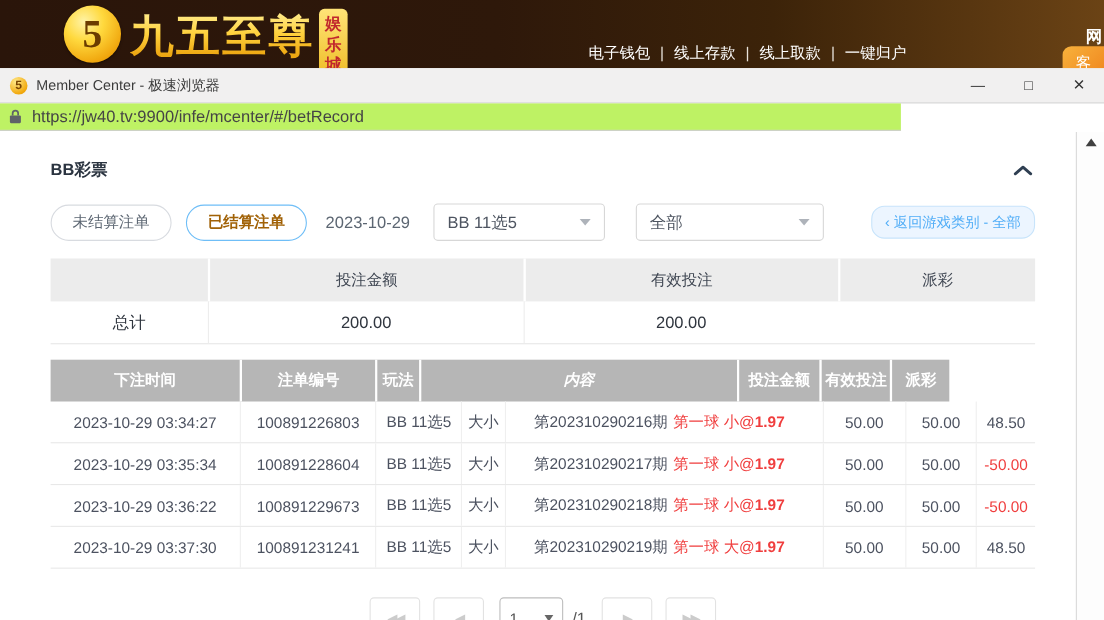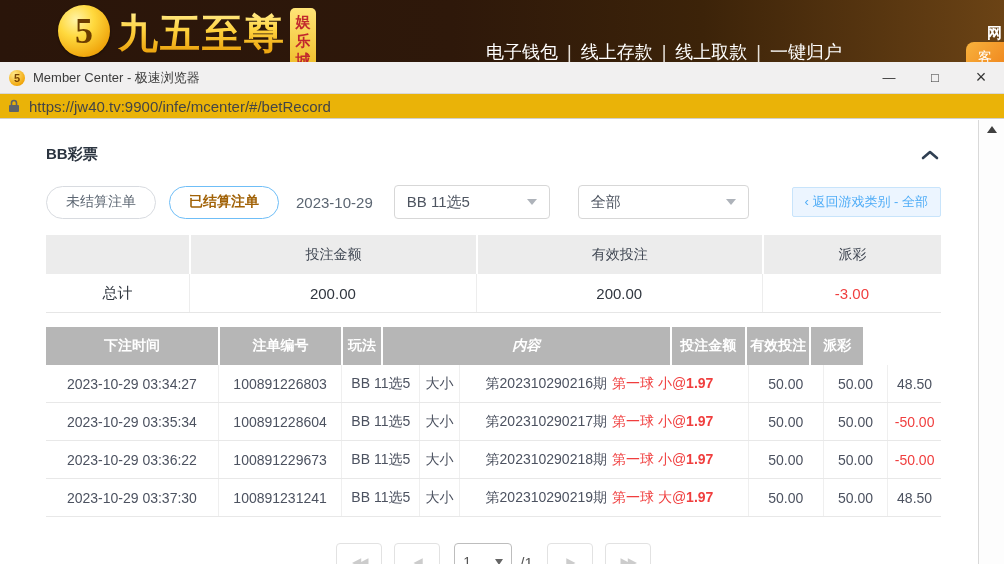--- a/index.html
+++ b/index.html
@@ -16,41 +16,41 @@
     display:flex; align-items:center; justify-content:center;
     box-shadow:0 1px 2px rgba(0,0,0,.5); }
   .logo-circle span { font-family:"Liberation Serif","DejaVu Serif",serif; font-size:36px;
     font-weight:bold; color:#6b3c00; line-height:1; }
   .logo-text { margin-left:8px; font-size:40px; font-weight:bold; letter-spacing:2px; line-height:56px;
     background:linear-gradient(180deg,#ffec8f 10%,#ffd23e 45%,#eda712 80%);
     -webkit-background-clip:text; background-clip:text; color:transparent; }
   .logo-badge { margin-left:4px; margin-top:3px; width:26px; padding:4px 0 2px 0; border-radius:5px;
     background:linear-gradient(180deg,#ffe477,#eebb25); text-align:center; }
   .logo-badge div { font-size:15px; font-weight:bold; color:#c1272d; line-height:19px; }
-  .top-nav { position:absolute; right:162px; top:40px; font-size:18px; color:#fff; white-space:nowrap; }
+  .top-nav { position:absolute; right:180px; top:40px; font-size:14px; color:#fff; white-space:nowrap; }
   .top-nav span.link { cursor:pointer; }
   .top-nav span.sep { margin:0 9px; color:#e8e2da; }
   .corner-text { position:absolute; right:2px; top:24px; font-size:15px; font-weight:bold; color:#fff; }
   .corner-btn { position:absolute; right:-14px; top:42px; width:52px; height:26px;
     background:linear-gradient(135deg,#f8b23c,#ee7d18); border-radius:8px 0 0 0;
     color:#fff; font-size:14px; line-height:30px; padding-left:12px; }
 
   
   .title-bar { position:absolute; left:0; top:62px; width:1004px; height:32px; background:#f1f0f0;
     border-bottom:1px solid #d8d8d8; display:flex; align-items:center; }
   .favicon { width:16px; height:16px; border-radius:50%; margin:0 8px 0 9px;
     background:radial-gradient(circle at 35% 28%,#ffe98a,#f2a90e 70%,#d88f00);
     display:flex; align-items:center; justify-content:center;
     font-size:11px; font-weight:bold; color:#7a4400; }
   .win-title { font-size:13px; color:#3c3c3c; }
   .win-controls { margin-left:auto; display:flex; align-items:center; height:100%; }
   .win-btn { width:46px; height:100%; display:flex; align-items:center; justify-content:center;
     font-size:13px; color:#333; cursor:pointer; }
   .win-btn.close { font-size:18px; }
-  .url-bar { position:absolute; left:0; top:94px; width:1004px; height:25px; background:#eab308;
+  .url-bar { position:absolute; left:0; top:94px; width:819px; height:25px; background:#bef264;
     border-bottom:1px solid #cfcfcf; display:flex; align-items:center; }
   .lock-icon { margin:0 9px 0 8px; display:flex; }
   .url-text { font-size:15px; color:#454545; }
 
   
   .content { position:absolute; left:0; top:120px; width:978px; height:444px; background:#fff;
     padding:0 37px 0 46px; overflow:hidden; }
   .scrollbar { position:absolute; right:0; top:120px; width:26px; height:444px; background:#fdfdfd;
     border-left:1px solid #d9d9d9; }
   .scroll-up { width:0; height:0; margin:6px auto 0 auto;
@@ -68,21 +68,21 @@
   .pill.settled { border:1px solid #6fbef7; color:#a16207; font-weight:bold; margin-left:13px; }
   .date-label { margin-left:17px; font-size:15px; color:#5c6672; }
   .select { height:34px; border:1px solid #d7d7d7; border-radius:4px; background:#fff;
     display:flex; align-items:center; justify-content:space-between; padding:0 12px;
     font-size:15px; color:#4e5561; cursor:pointer; }
   .select.game { width:156px; margin-left:21px; }
   .select.type { width:171px; margin-left:28px; }
   .caret-down { width:0; height:0; border-left:5px solid transparent; border-right:5px solid transparent;
     border-top:6px solid #aeb3ba; }
   .back-btn { margin-left:auto; height:30px; padding:0 12px; background:#ecf5ff;
-    border:1px solid #c8e4fb; border-radius:2px; color:#50adf7; font-size:13px;
+    border:1px solid #c8e4fb; border-radius:12px; color:#50adf7; font-size:13px;
     display:flex; align-items:center; cursor:pointer; }
 
   
   .summary { margin-top:16px; width:100%; }
   .sum-header { display:flex; height:39px; }
   .sum-header .cell { background:#ececec; display:flex; align-items:center; justify-content:center;
     font-size:14px; color:#3f4document5; color:#3f4652; }
   .sum-header .cell + .cell { border-left:2px solid #fff; }
   .sum-row { display:flex; height:39px; border-bottom:1px solid #e6e6e6; }
   .sum-row .cell { display:flex; align-items:center; justify-content:center; font-size:15px; color:#30363f; }
@@ -190,21 +190,20 @@
       <div class="sum-header">
         <div class="cell c-label"></div>
         <div class="cell c-bet">投注金额</div>
         <div class="cell c-valid">有效投注</div>
         <div class="cell c-pay">派彩</div>
       </div>
       <div class="sum-row">
         <div class="cell c-label">总计</div>
         <div class="cell c-bet">200.00</div>
         <div class="cell c-valid">200.00</div>
-        <div class="cell c-pay red-text">-3.00</div>
       </div>
     </div>
 
     <div class="bet-table">
       <div class="bt-header">
         <div class="cell w-time">下注时间</div>
         <div class="cell w-order">注单编号</div>
         <div class="cell w-play">玩法</div>
         <div class="cell w-content" style="justify-content:center !important; padding-left:0;font-style:italic;">内容</div>
         <div class="cell w-amt">投注金额</div>

